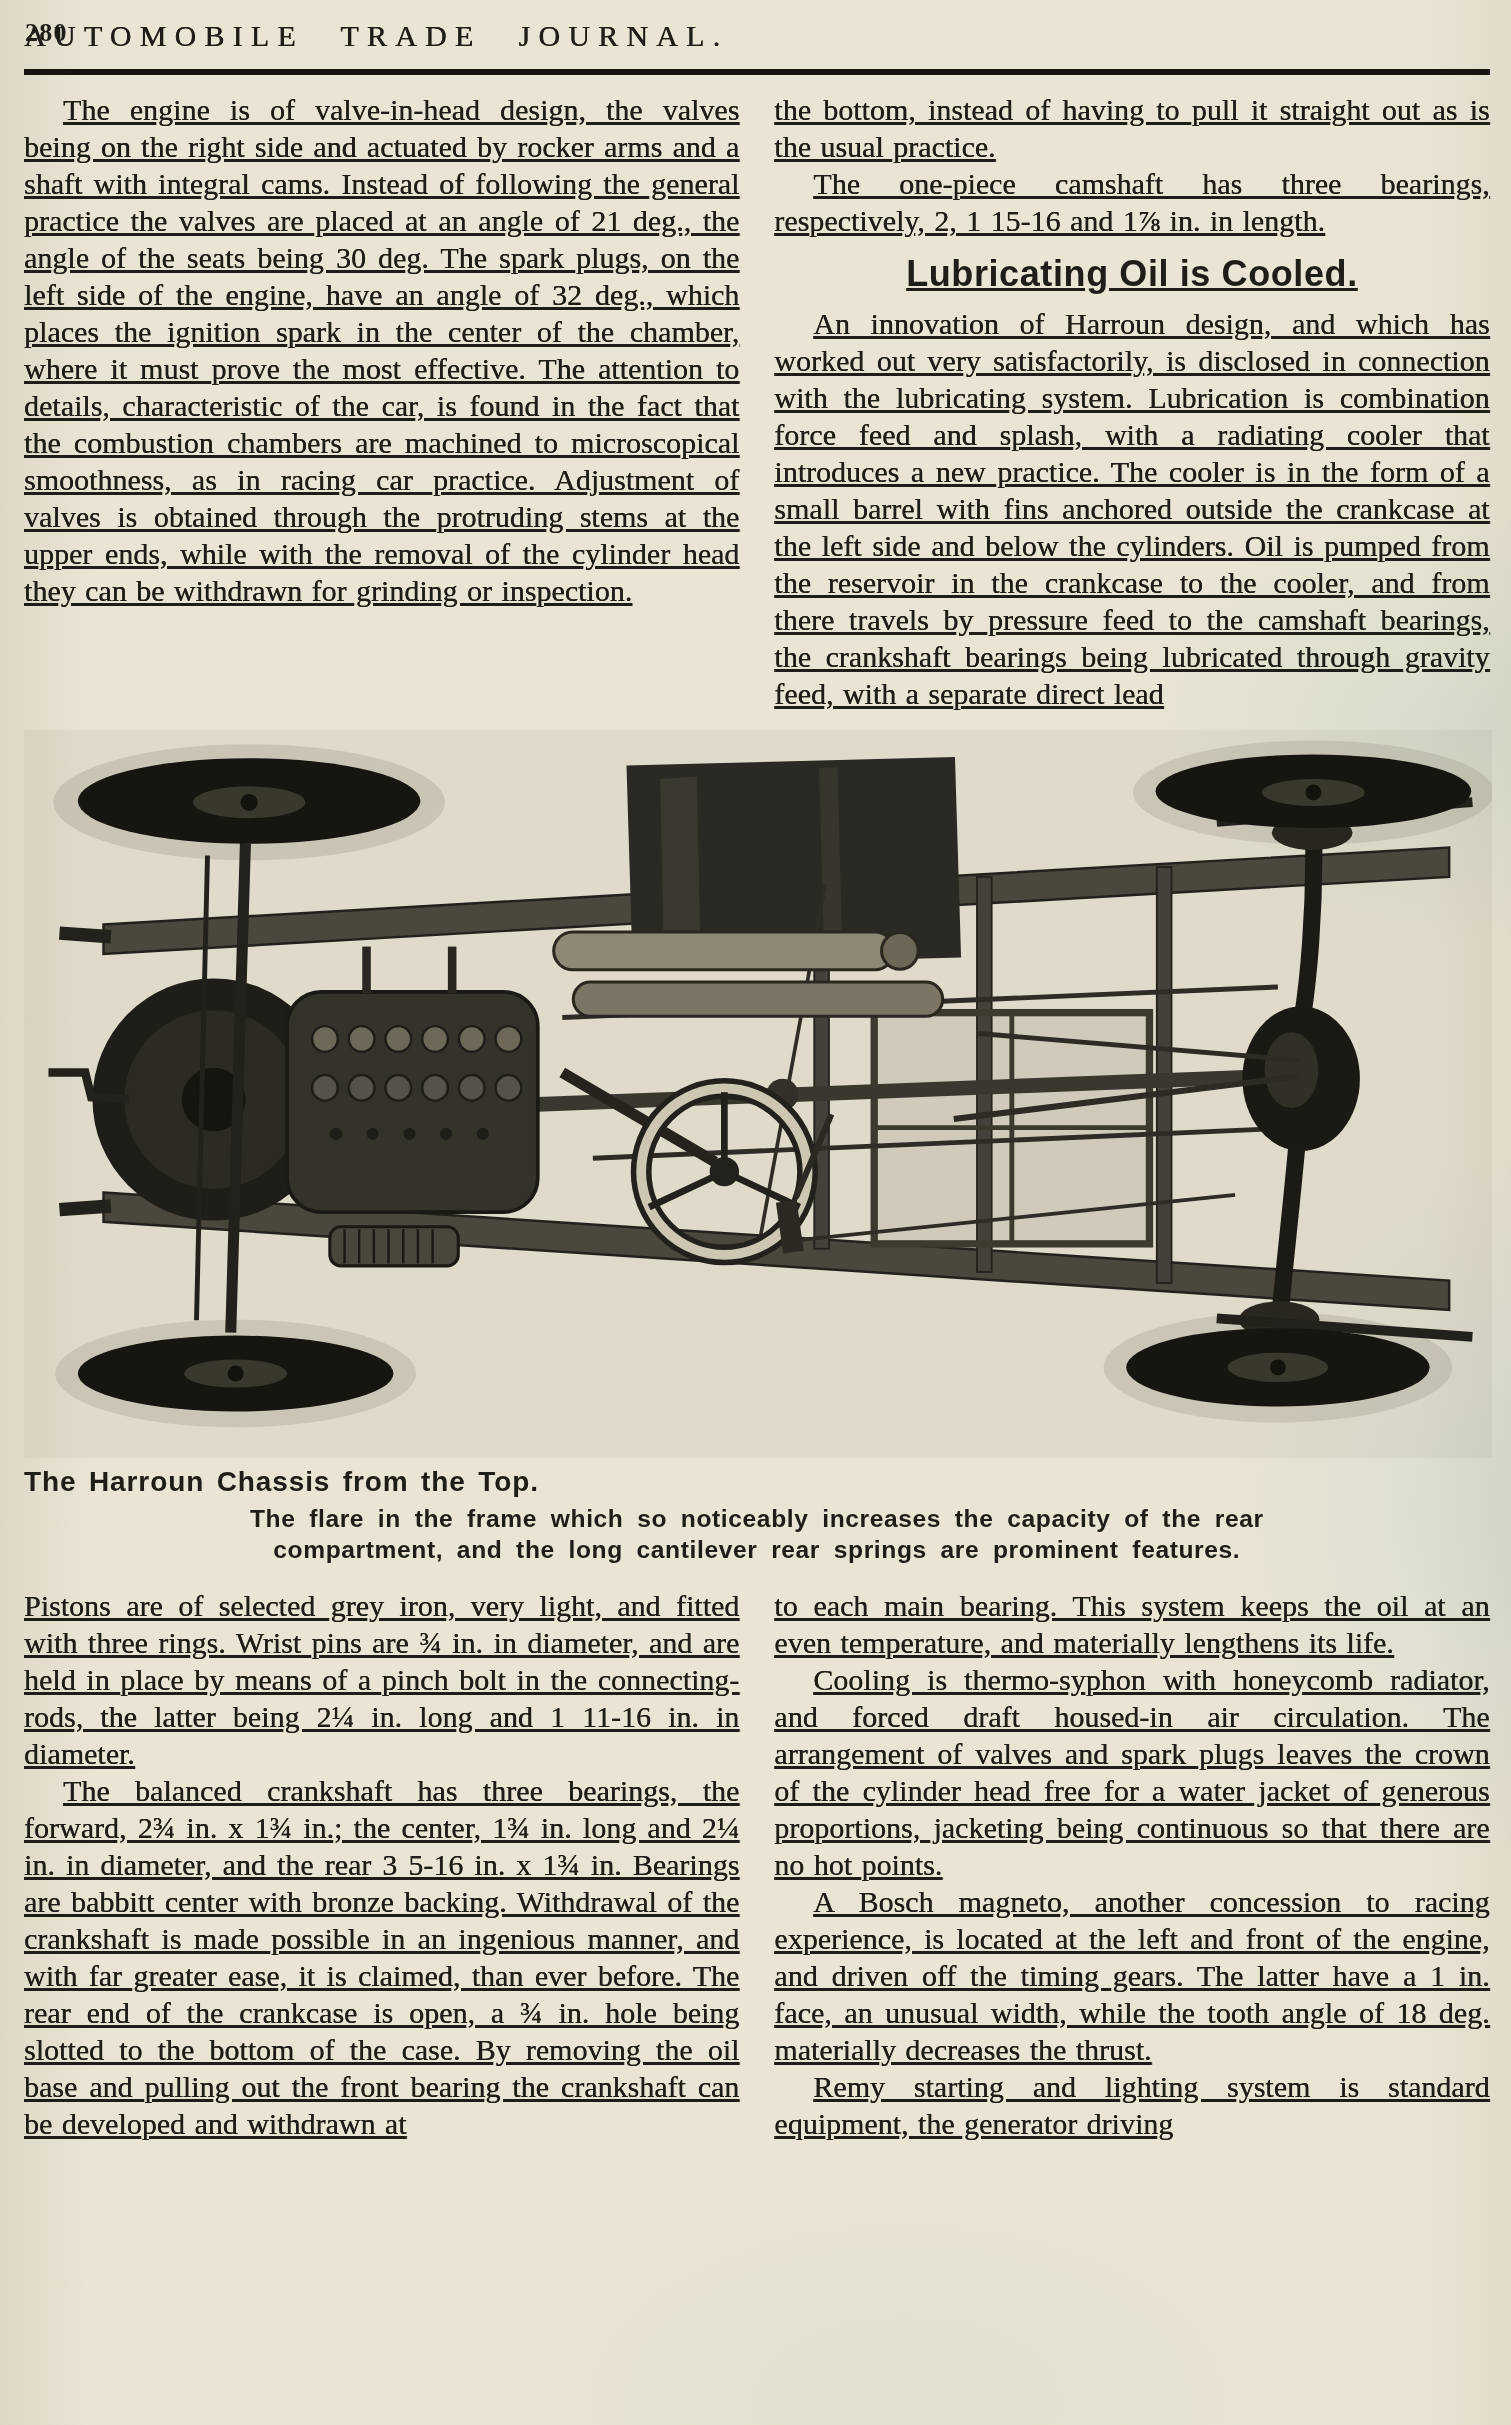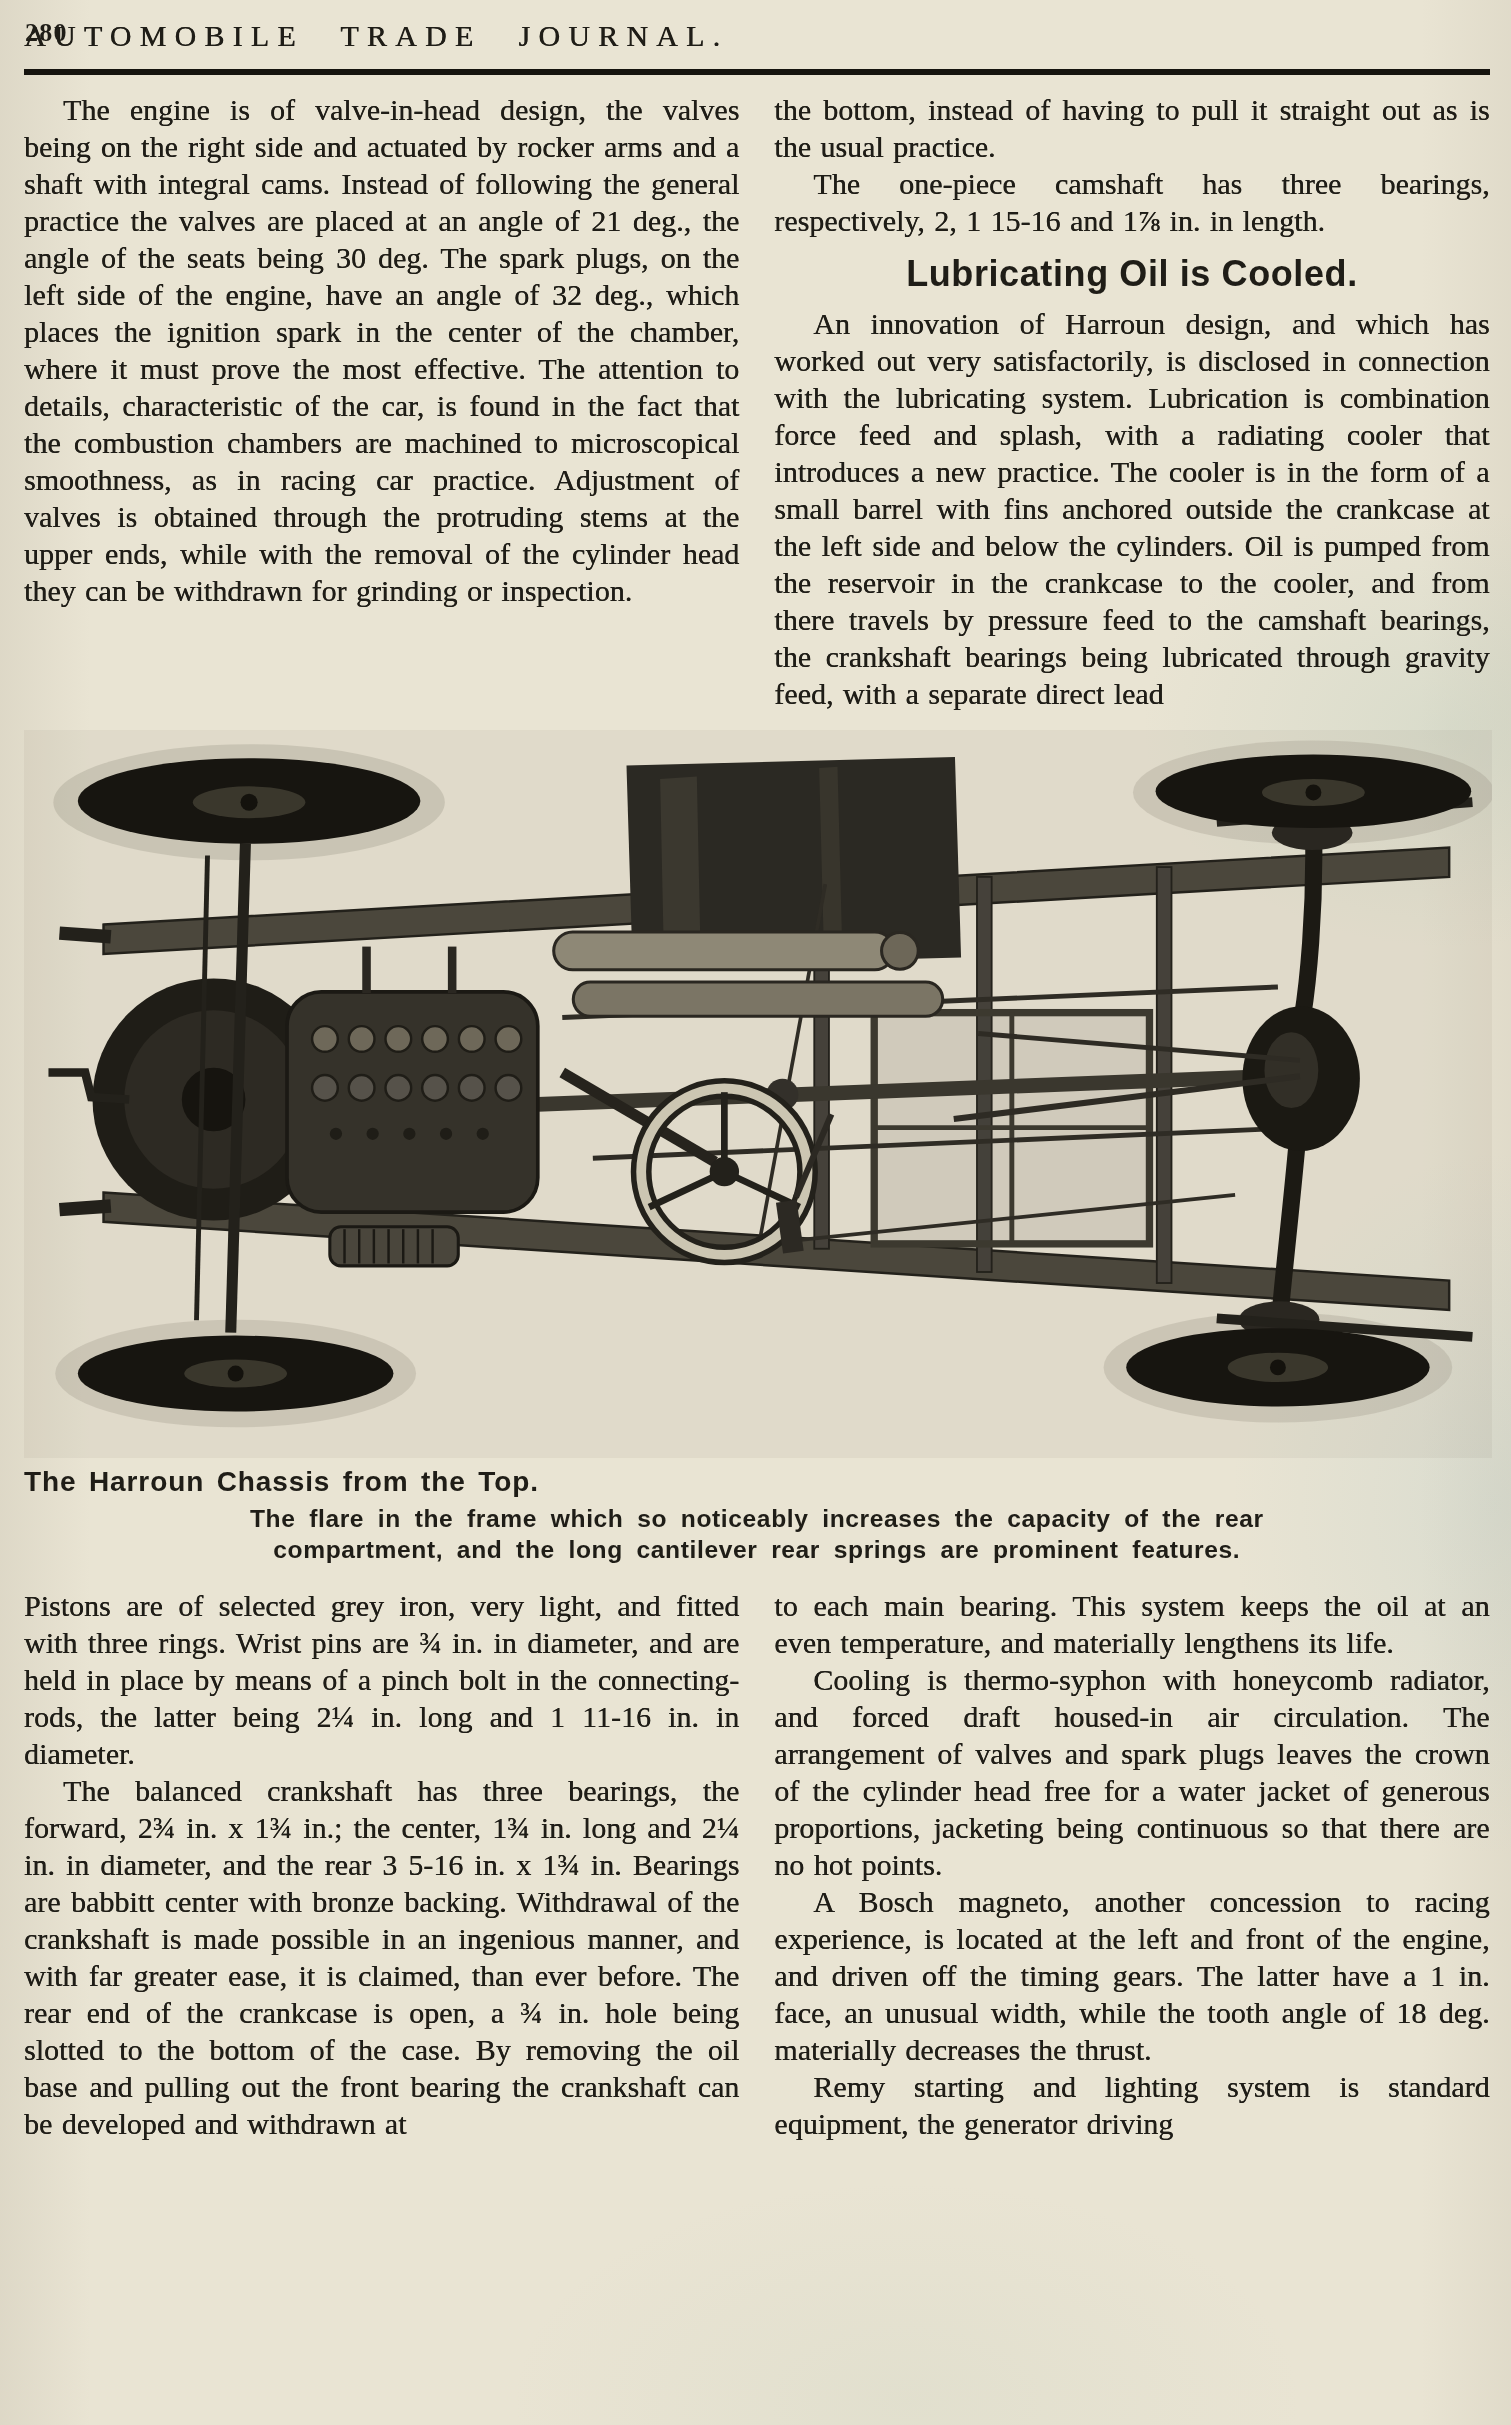--- a/index.html
+++ b/index.html
@@ -19,21 +19,21 @@
   
   .masthead{position:relative;height:49px;}
   .page-number{position:absolute;left:1px;top:3.8px;font-size:26px;font-weight:bold;letter-spacing:1.3px;text-align:center;}
   .journal-title{
     text-align:left;font-size:30px;font-weight:normal;
     letter-spacing:8.2px;word-spacing:21.4px;padding-top:5px;
     text-shadow:0.4px 0 0 currentColor;
   }
   .head-rule{height:5.7px;background:#16140f;margin-top:6.3px;}
   
-  .columns{display:flex;gap:35px;margin-top:16.4px;}
+  .columns{display:flex;gap:35px;margin-top:16.4px;text-decoration:underline;}
   .col{flex:1 1 0;min-width:0;}
   .col p{
     margin:0;font-size:30px;line-height:37px;text-align:justify;
     text-indent:39px;word-spacing:1.9px;
     text-shadow:0.3px 0 0 currentColor;
   }
   .col p.no-indent{text-indent:0;}
   .section-heading{
     font-family:"Liberation Sans", sans-serif;font-weight:bold;
     font-size:36px;text-align:center;margin:14px 0 10px 0;letter-spacing:0.6px;

